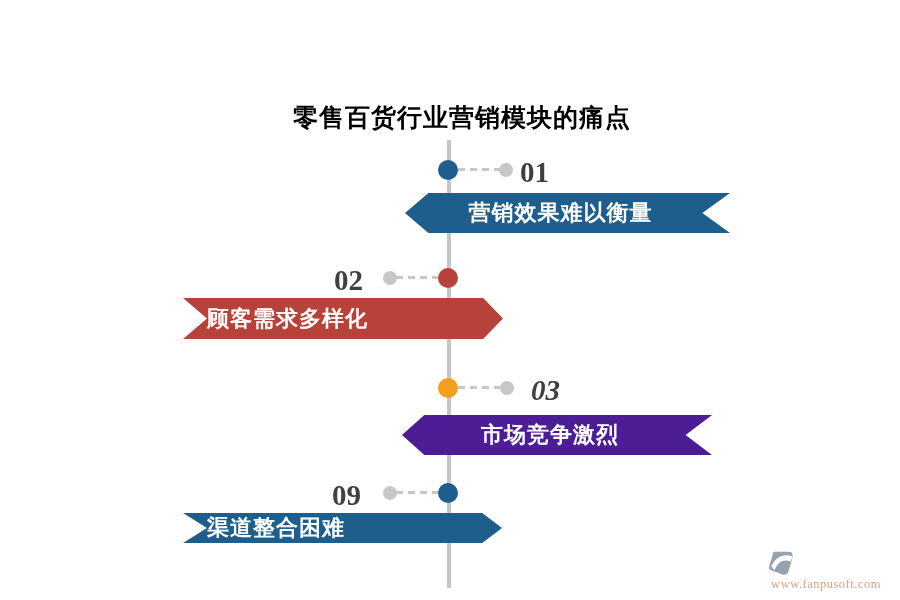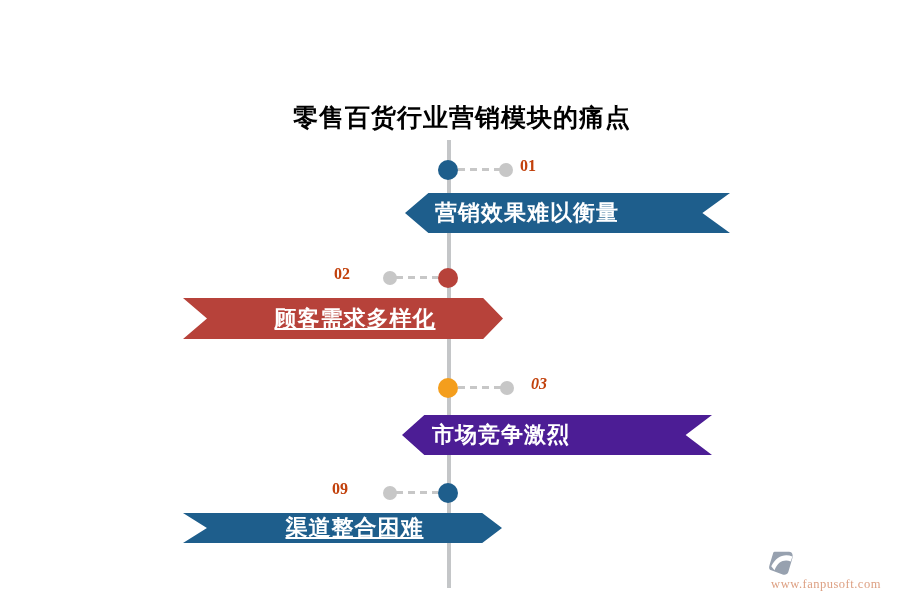--- a/index.html
+++ b/index.html
@@ -22,37 +22,37 @@
   .dot.big{width:20px;height:20px;}
   .dot.small{width:14px;height:14px;background:#c7c7c7;}
 
   .dash{
     position:absolute;height:3px;
     background:repeating-linear-gradient(90deg,#c7c7c7 0 7px,transparent 7px 12px);
   }
 
   .num{
     position:absolute;font-family:"Liberation Serif","DejaVu Serif",serif;
-    font-weight:bold;font-size:16px;color:#c2410c;line-height:1;
+    font-weight:bold;font-size:29px;color:#404040;line-height:1;
   }
 
   .banner{
     position:absolute;height:40px;display:flex;align-items:center;
     color:#ffffff;font-weight:bold;font-size:22px;letter-spacing:1px;
     box-sizing:border-box;
   }
   
   .banner.point-left{
     clip-path:polygon(0% 50%,7.2% 0%,100% 0%,91.5% 50%,100% 100%,7.2% 100%);
-    padding:0 44px 0 30px;
+    justify-content:center;padding:0 44px 0 30px;
   }
   
   .banner.point-right{
     clip-path:polygon(0% 0%,93.8% 0%,100% 50%,93.8% 100%,0% 100%,7.5% 50%);
-    justify-content:center;padding-left:24px;text-decoration:underline;
+    justify-content:flex-start;padding-left:24px;
   }
 
   .watermark{position:absolute;left:756px;top:550px;width:140px;}
   .wm-row{display:flex;align-items:center;gap:3px;margin-left:12px;}
   .wm-brand{
     font-size:21px;font-weight:bold;color:#97a1af;letter-spacing:1px;white-space:nowrap;
   }
   .wm-url{
     font-family:"Liberation Serif","DejaVu Serif",serif;
     font-size:12.5px;font-weight:normal;color:#dda083;letter-spacing:0.5px;

